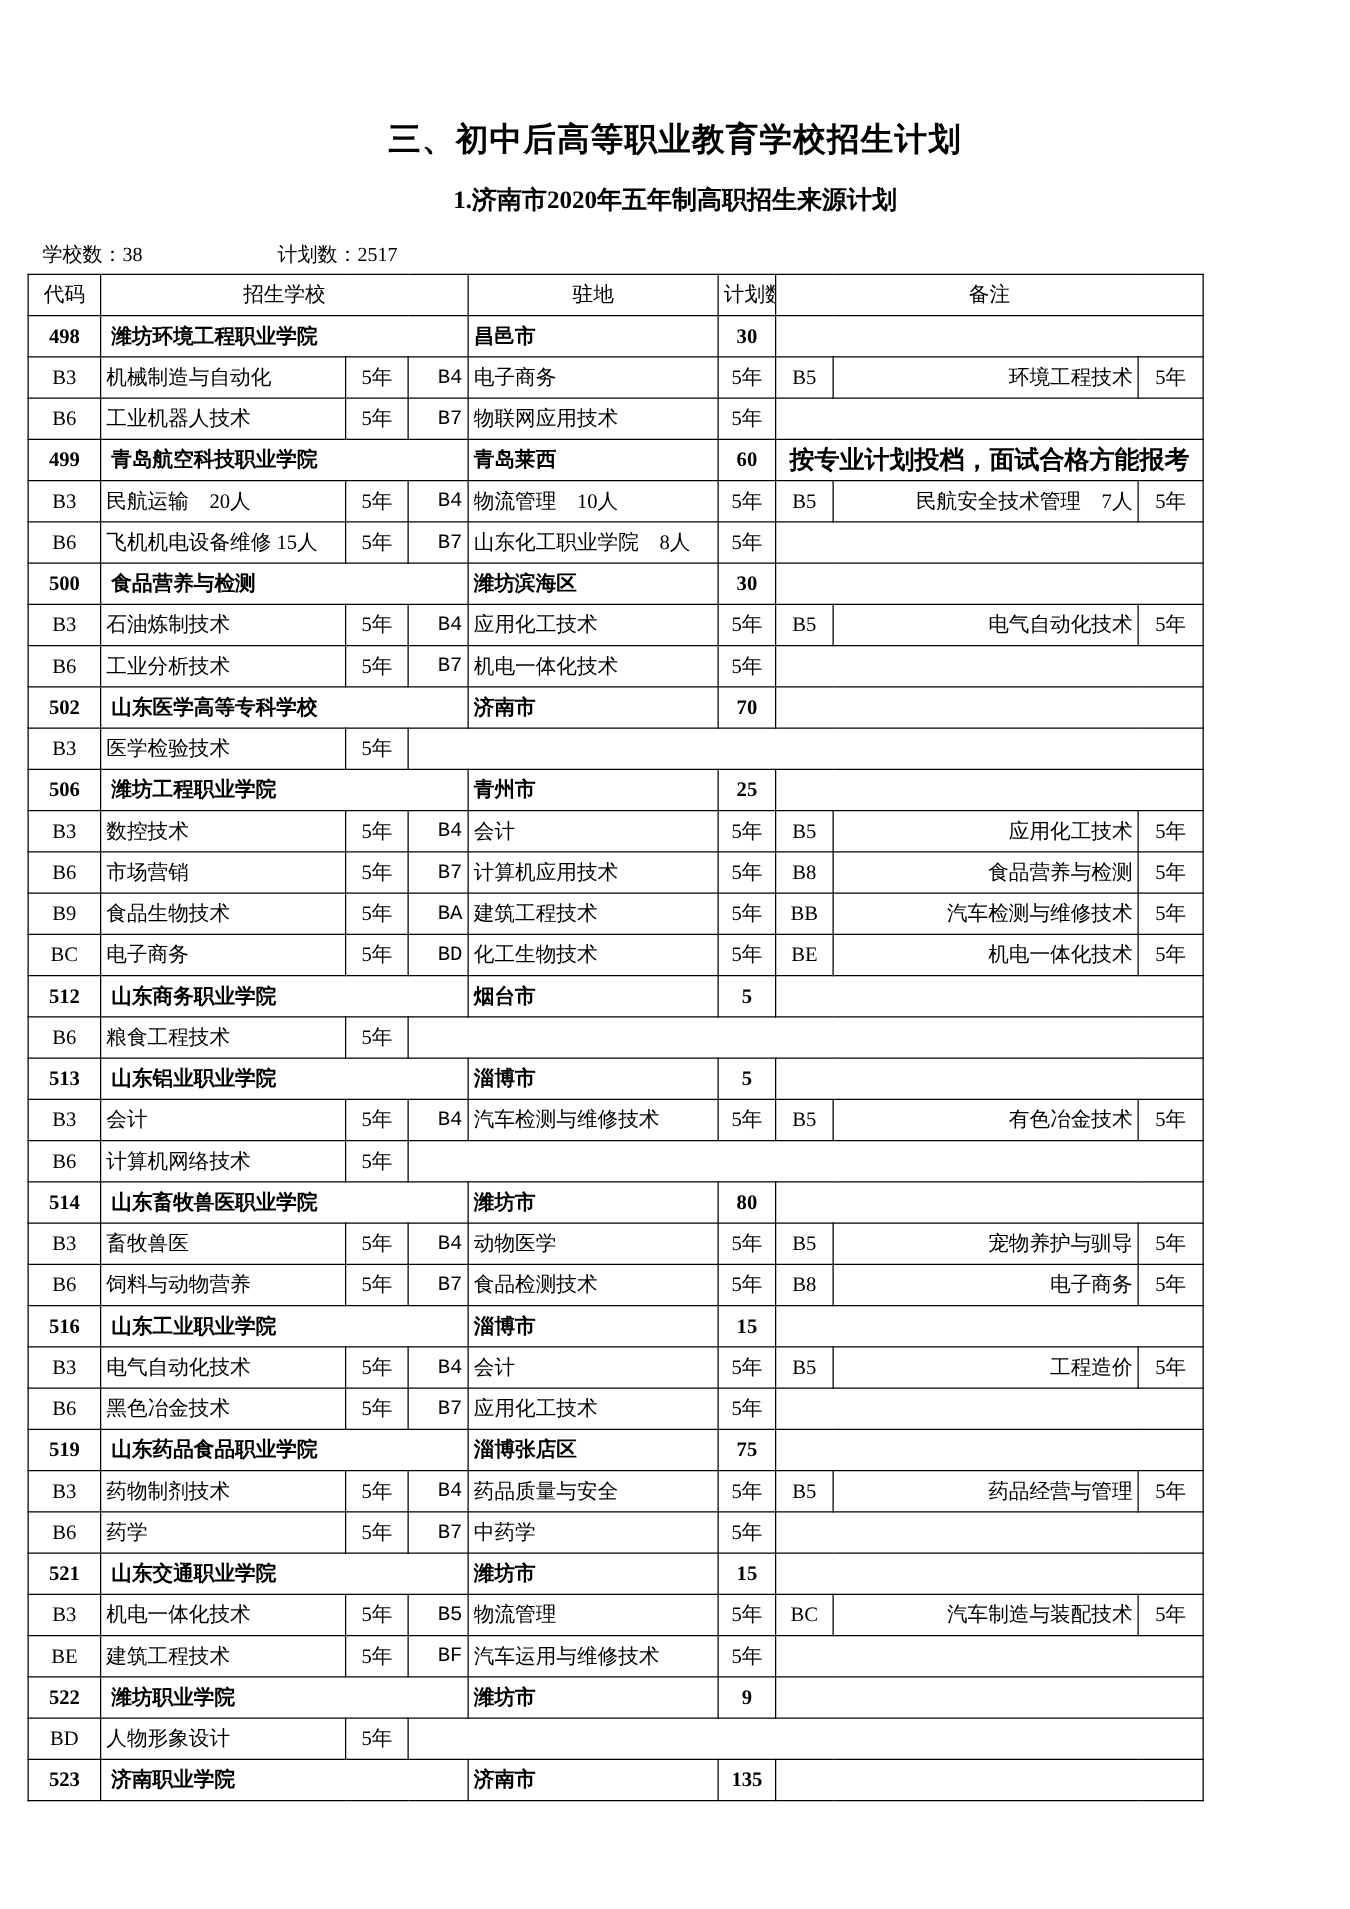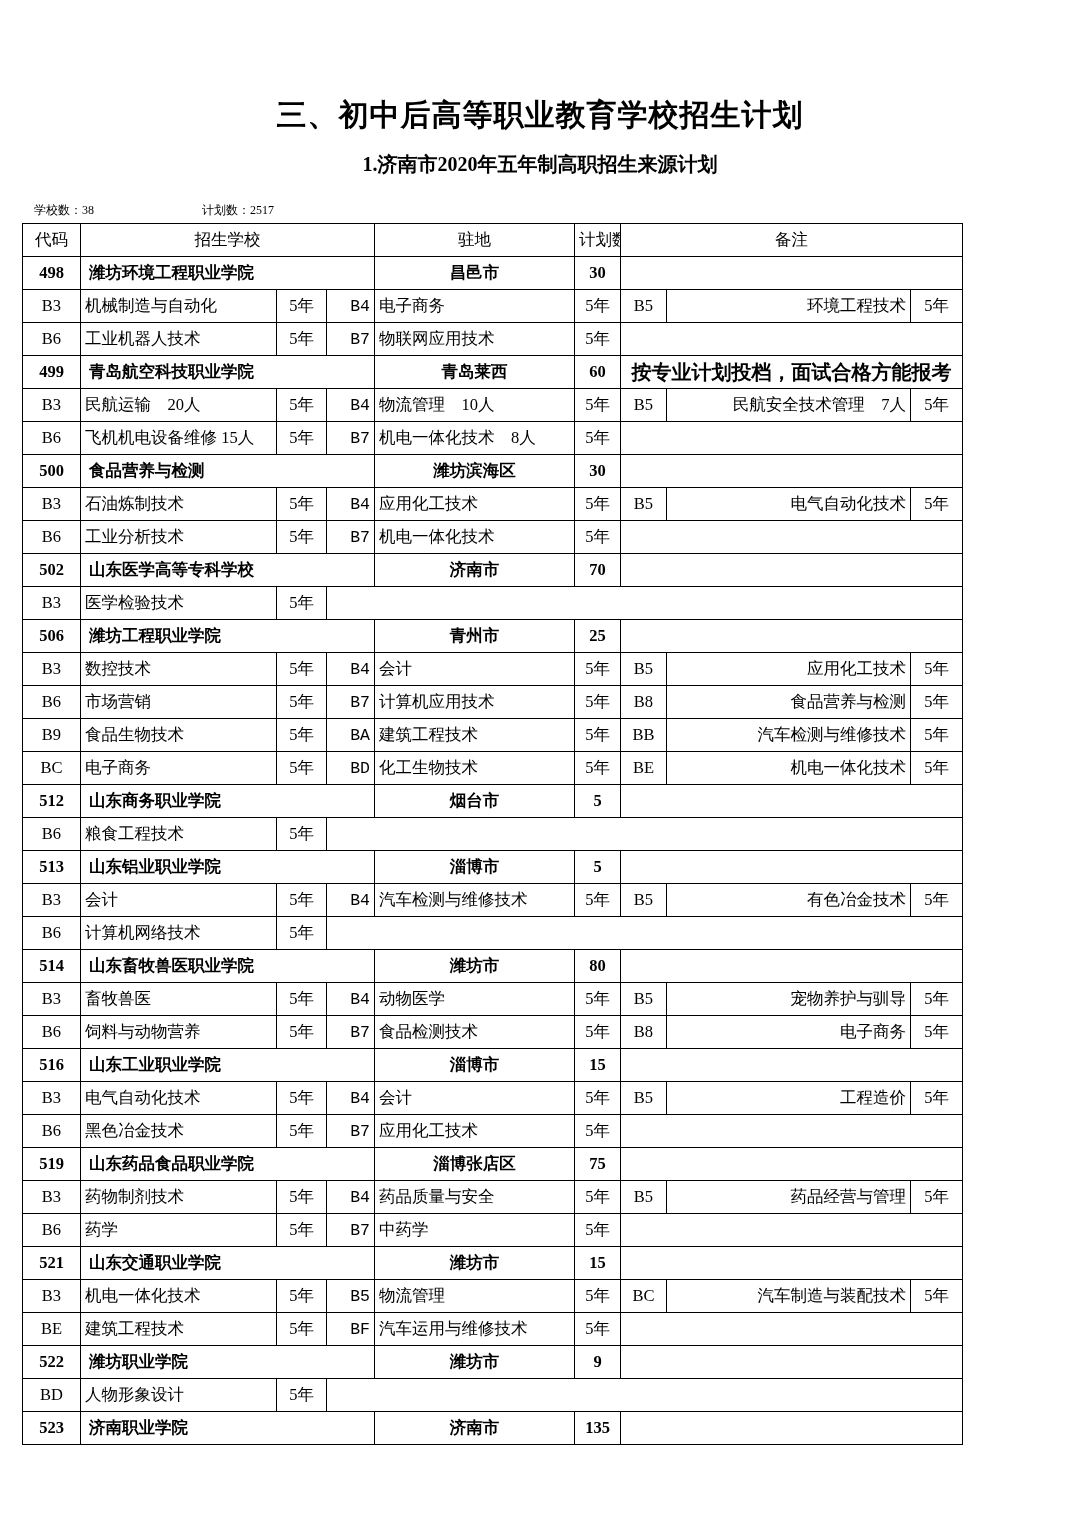--- a/index.html
+++ b/index.html
@@ -14,37 +14,37 @@
     color: #000000;
     overflow: hidden;
   }
   .page {
     position: relative;
     width: 1080px;
     height: 1527px;
   }
   .title-main {
     text-align: center;
-    font-size: 30px;
+    font-size: 26px;
     font-weight: bold;
     letter-spacing: 1px;
     margin-top: 98px;
     line-height: 1.1;
   }
   .title-sub {
     text-align: center;
     font-size: 20px;
     font-weight: bold;
     margin-top: 22px;
     line-height: 1.1;
   }
   .meta-row {
     margin-top: 22px;
     margin-left: 34px;
-    font-size: 12px;
+    font-size: 16px;
     height: 22px;
     display: flex;
     align-items: flex-end;
   }
   .meta-item { white-space: pre; }
   .meta-gap { display: inline-block; width: 108px; }
 
   table.plan {
     border-collapse: collapse;
     margin-left: 22px;
@@ -76,21 +76,21 @@
     font-size: 17px;
     height: 36px;
   }
   .school-row td {
     font-weight: bold;
     font-size: 18px;
     height: 36px;
   }
   .school-row .s-code { text-align: center; }
   .school-row .s-name { text-align: left; padding-left: 8px; }
-  .school-row .s-city { text-align: center; }
+  .school-row .s-city { }
   .school-row .s-quota { text-align: center; margin-left: 21px; }
   .school-row .s-note {
     text-align: center;
     font-weight: bold;
     font-size: 20px;
   }
   .blank { }
 </style>
 </head>
 <body>
@@ -169,21 +169,21 @@
           <td class="c-yr2">5年</td>
           <td class="c-code3">B5</td>
           <td class="c-name3">民航安全技术管理　7人</td>
           <td class="c-yr3">5年</td>
         </tr>
         <tr>
           <td class="c-code">B6</td>
           <td class="c-name">飞机机电设备维修 15人</td>
           <td class="c-yr1">5年</td>
           <td class="c-code2">B7</td>
-          <td class="c-name2">机电一体化技术　8人</td>
+          <td class="c-name2">山东化工职业学院　8人</td>
           <td class="c-yr2">5年</td>
           <td class="blank" colspan="3"></td>
         </tr>
         <tr class="school-row">
           <td class="s-code">500</td>
           <td class="s-name" colspan="3">食品营养与检测</td>
           <td class="s-city">潍坊滨海区</td>
           <td class="s-quota">30</td>
           <td class="s-note" colspan="3"></td>
         </tr>

